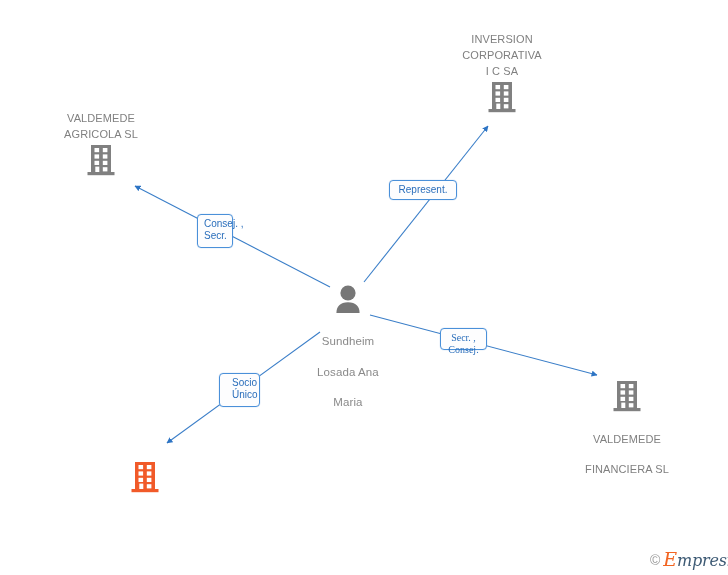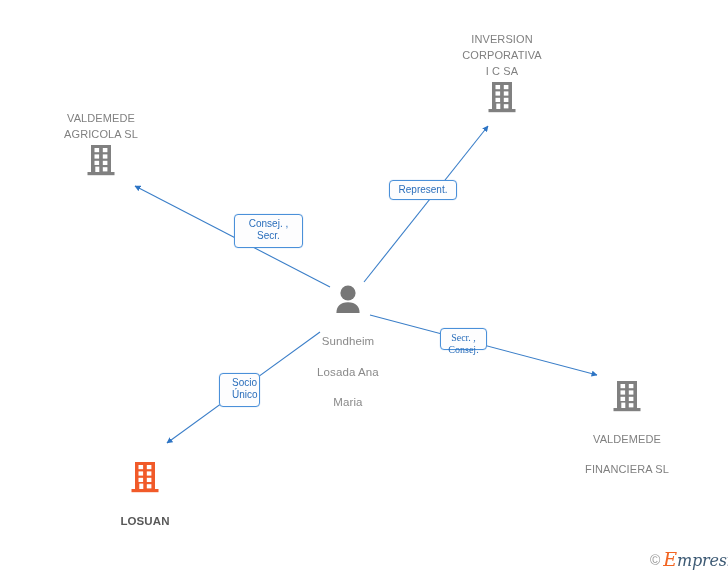--- a/index.html
+++ b/index.html
@@ -203,24 +203,23 @@
         <rect x="7.5" y="4" width="4.6" height="4.2" fill="#ffffff"></rect>
         <rect x="15.8" y="4" width="4.6" height="4.2" fill="#ffffff"></rect>
         <rect x="7.5" y="10.4" width="4.6" height="4.2" fill="#ffffff"></rect>
         <rect x="15.8" y="10.4" width="4.6" height="4.2" fill="#ffffff"></rect>
         <rect x="7.5" y="16.8" width="4.6" height="4.2" fill="#ffffff"></rect>
         <rect x="15.8" y="16.8" width="4.6" height="4.2" fill="#ffffff"></rect>
         <rect x="8.3" y="22.6" width="4" height="5.4" fill="#ffffff"></rect>
         <rect x="15.8" y="23.2" width="4.6" height="4.2" fill="#ffffff"></rect>
       </svg>
     </span>
-    <span class="node-label highlight">LOSUAN</span>
-  </div>
-
-  <div class="edge-label" id="label-consej-secr" style="left:197px; top:214px; width:69px; height:34px;margin-left:37px;">
+  </div>
+
+  <div class="edge-label" id="label-consej-secr" style="left:197px; top:214px; width:36px; height:34px;">
     <span class="ln">Consej. ,</span>
     <span class="ln">Secr.</span>
   </div>
 
   <div class="edge-label" id="label-represent" style="left:389px; top:180px; width:68px; height:20px;">
     <span class="ln">Represent.</span>
   </div>
 
   <div class="edge-label" id="label-secr-consej" style="left:440px; top:328px; width:47px; height:22px;font-family:Liberation Serif, serif;">
     <span class="ln">Secr. ,</span>

